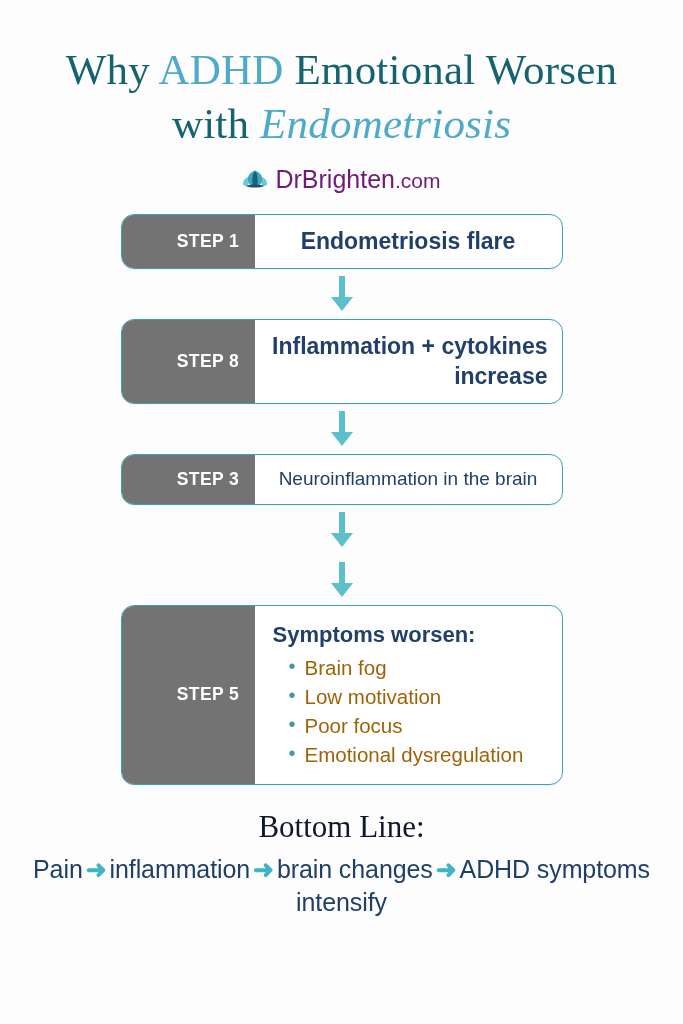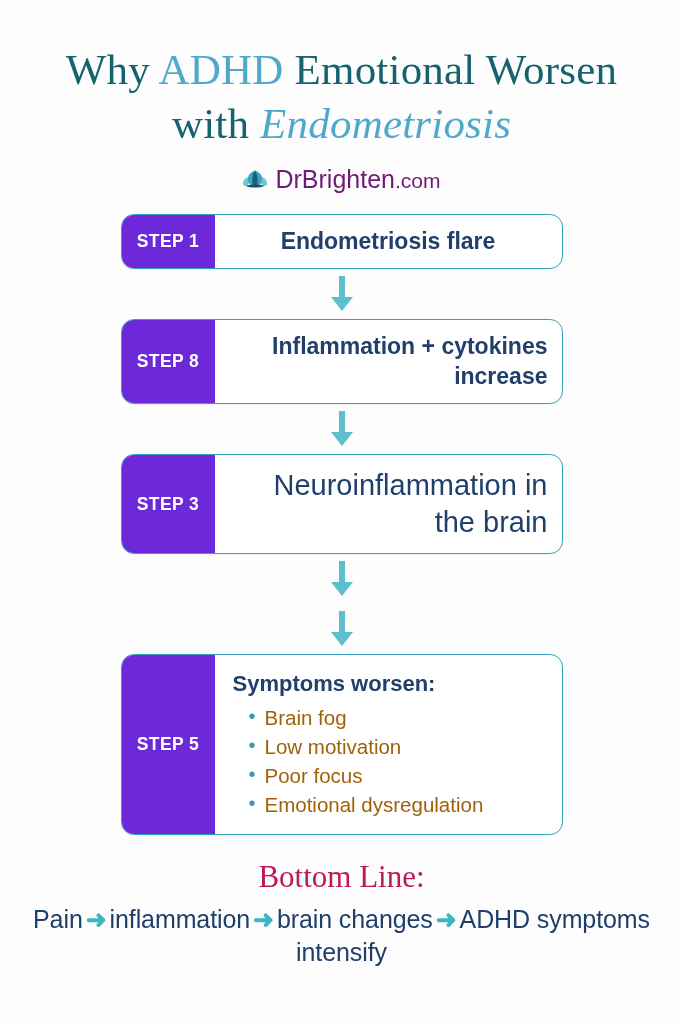--- a/index.html
+++ b/index.html
@@ -81,42 +81,43 @@
     border-radius: 13px;
     background: #ffffff;
     display: flex;
     align-items: stretch;
     overflow: hidden;
     box-shadow: 0 1px 2px rgba(0,0,0,0.05);
   }
   .step-label {
     width: 93px;
     flex: 0 0 93px;
-    background: #6d28d9;
+    background: #737373;
     color: #ffffff;
     font-size: 17.5px;
     font-weight: bold;
     letter-spacing: 0.4px;
     display: flex;
     align-items: center;
     justify-content: center;
     text-align: center;
+    padding-left: 40px;
   }
   .step-body {
     flex: 1 1 auto;
     display: flex;
     align-items: center;
     justify-content: center;
     color: #213f6b;
     padding: 12px 14px;
     text-align: right;
     line-height: 1.28;
   }
   .step-body.bold   { font-weight: bold;  font-size: 23px; }
-  .step-body.medium { font-weight: normal; font-size: 29px; }
+  .step-body.medium { font-weight: normal; font-size: 19px; }
 
   
   .step-box.tall .step-body {
     display: block;
     text-align: left;
     padding: 15px 14px 15px 18px;
   }
   .list-heading {
     font-weight: bold;
     font-size: 22px;
@@ -154,21 +155,21 @@
 
   
   .bottom {
     margin-top: 24px;
     text-align: center;
     padding: 0 26px;
   }
   .bottom-title {
     font-family: "Liberation Serif", serif;
     font-size: 31px;
-    color: #be185d;
+    color: #0f172a;
     margin: 0 0 8px 0;
     font-weight: normal;
   }
   .bottom-flow {
     font-size: 25px;
     color: #1f3f6b;
     line-height: 1.32;
     letter-spacing: -0.1px;
   }
   .bottom-flow .arr {

